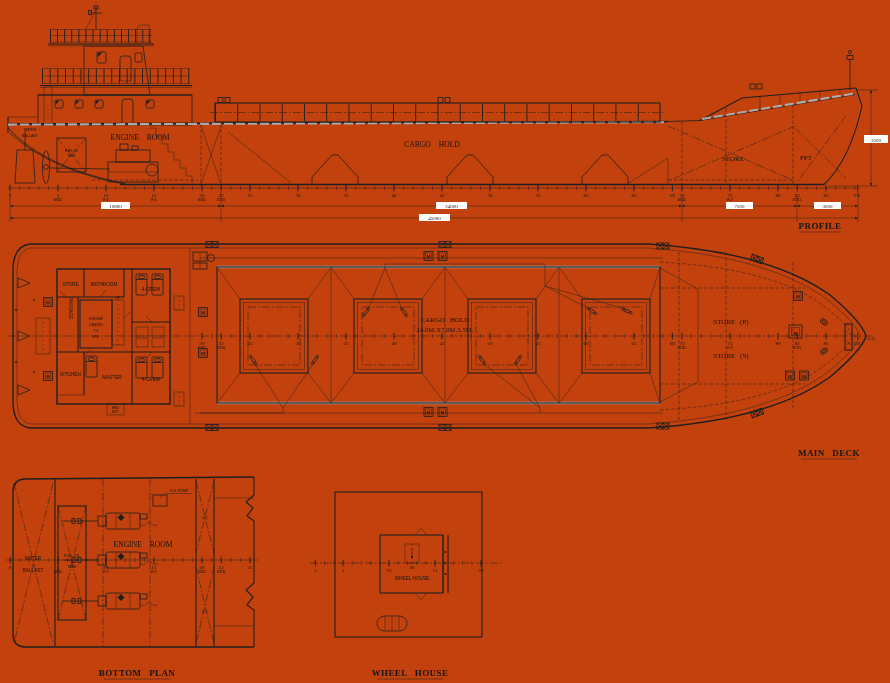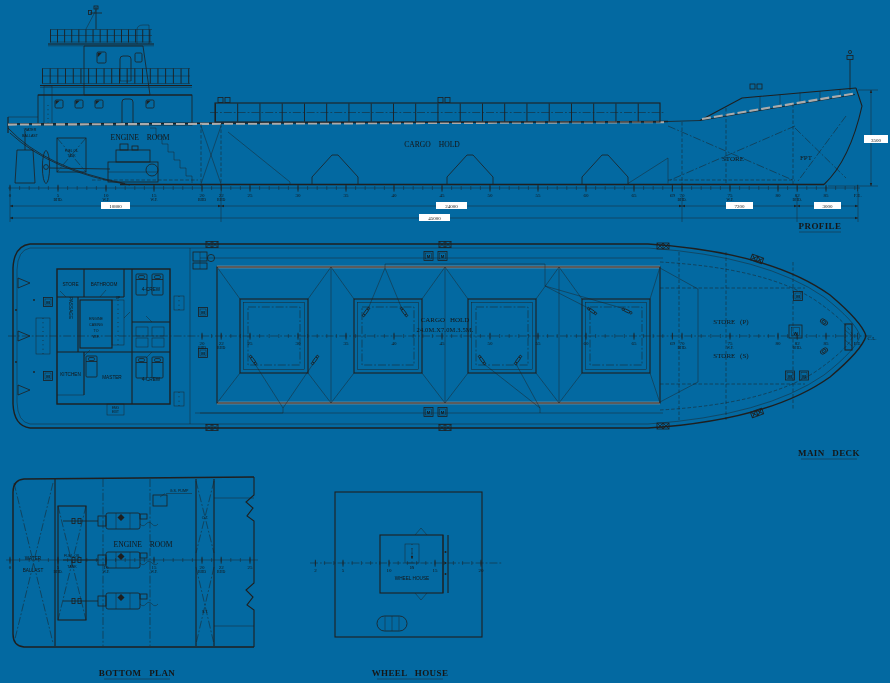--- a/index.html
+++ b/index.html
@@ -1,16 +1,16 @@
 <!DOCTYPE html>
 <html><head>
 <meta charset="utf-8">
 <style>
   html,body{margin:0;padding:0;background:#fff;}
-  #stage{position:relative;width:890px;height:683px;background:#0369a1;overflow:hidden;}
+  #stage{position:relative;width:890px;height:683px;background:#c2410c;overflow:hidden;}
   svg{display:block;}
   
   svg line,svg path,svg rect,svg ellipse,svg circle,svg polyline,svg polygon{stroke:#1f1f1f;stroke-width:.8;fill:none;}
   .w{stroke-width:1.4;}
   .m{stroke-width:1.1;}
   .thin{stroke-width:.45;}
   .dash{stroke-dasharray:3.5 2;stroke-width:.5;}
   .dd{stroke-dasharray:8 2 1.8 2;stroke-width:.5;}
   .gray{stroke:#a6a6a6;stroke-width:2.3;}
   .grayd{stroke:#ababab;stroke-width:2.1;stroke-dasharray:9 3;}

